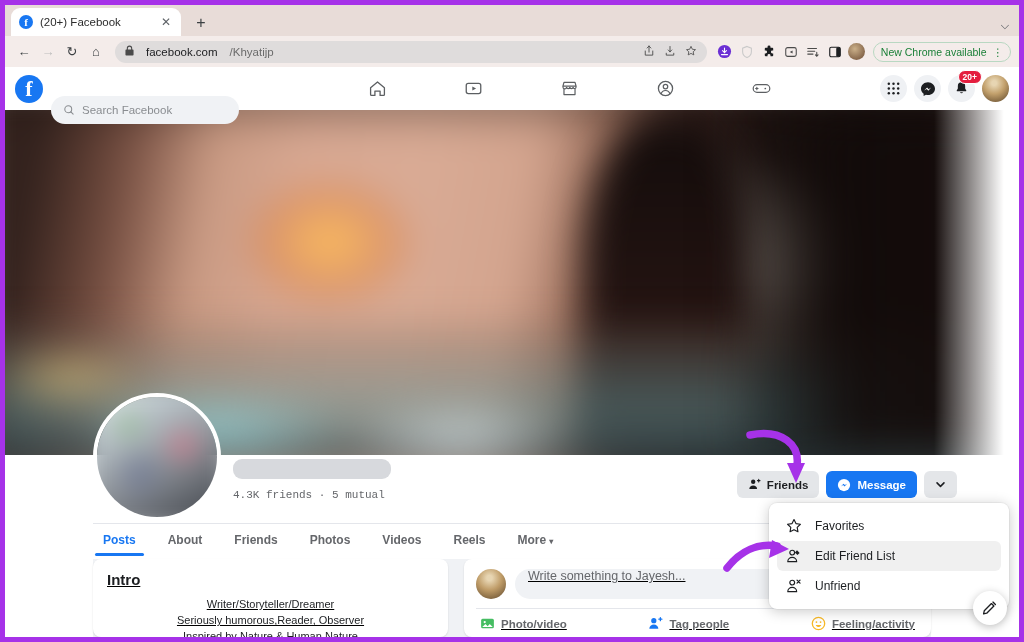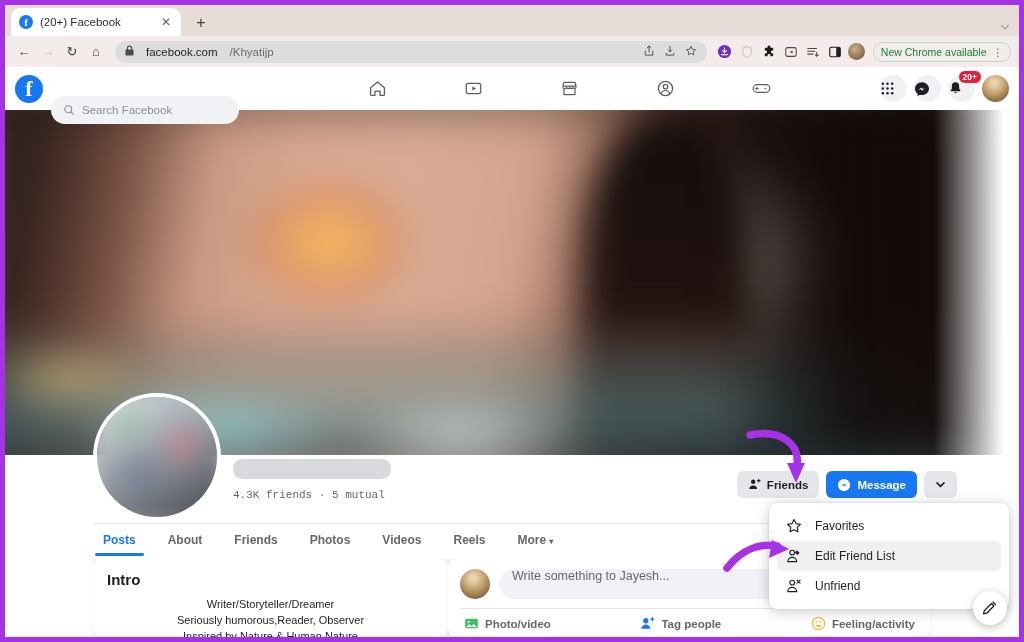--- a/index.html
+++ b/index.html
@@ -88,21 +88,21 @@
     background: #f0f2f5; display: flex; align-items: center; gap: 7px;
     padding: 0 12px; font-size: 11.5px; color: #8a8d91; margin-top: 42px;
   }
   .fb-center { flex: 1; display: flex; justify-content: center; gap: 70px;
     margin-left: 20px; }
   .fb-tabicon { width: 26px; height: 24px; display: flex; align-items: center;
     justify-content: center; color: #5c5f62; }
   .fb-right { display: flex; align-items: center; gap: 7px; }
   .circbtn {
     width: 27px; height: 27px; border-radius: 50%; background: #eff1f4;
-    display: flex; align-items: center; justify-content: flex-start;
+    display: flex; align-items: center; justify-content: center;
     color: #1c1e21; position: relative; flex: none;
   }
   .badge {
     position: absolute; top: -5px; right: -7px; background: #e41e3f;
     color: #fff; font-size: 8.5px; font-weight: bold; border-radius: 8px;
     padding: 1px 4px; line-height: 10px; border: 1.5px solid #fff;
   }
   .avatar-nav {
     width: 27px; height: 27px; border-radius: 50%;
     background: radial-gradient(circle at 45% 30%, #e7d5b2 10%, #c2a06c 45%, #6d5434 90%);
@@ -197,21 +197,21 @@
   .ptab.active { color: #1877f2; }
   .ptab.active::after {
     content: ""; position: absolute; left: 2px; right: 2px; bottom: 0;
     height: 3px; background: #1877f2; border-radius: 2px;
   }
   .caret-sm { font-size: 8px; margin-left: 3px; }
 
   
   .content {
     position: absolute; left: 88px; right: 88px; top: 554px; bottom: 0;
-    display: flex; background: #f0f2f5; z-index: 1;
+    display: flex; gap: 16px; background: #f0f2f5; z-index: 1; text-decoration: underline;
   }
   .card {
     background: #fff; border-radius: 8px; box-shadow: 0 1px 2px rgba(0,0,0,.12);
     padding: 12px 14px;
   }
   .intro-card { width: 355px; }
   .intro-title { font-size: 15px; font-weight: bold; color: #1c1e21; }
   .intro-lines { margin-top: 9px; text-align: center; font-size: 11px;
     color: #1c1e21; line-height: 1.45; }
   .composer-card { flex: 1; padding: 10px 12px 0; }

